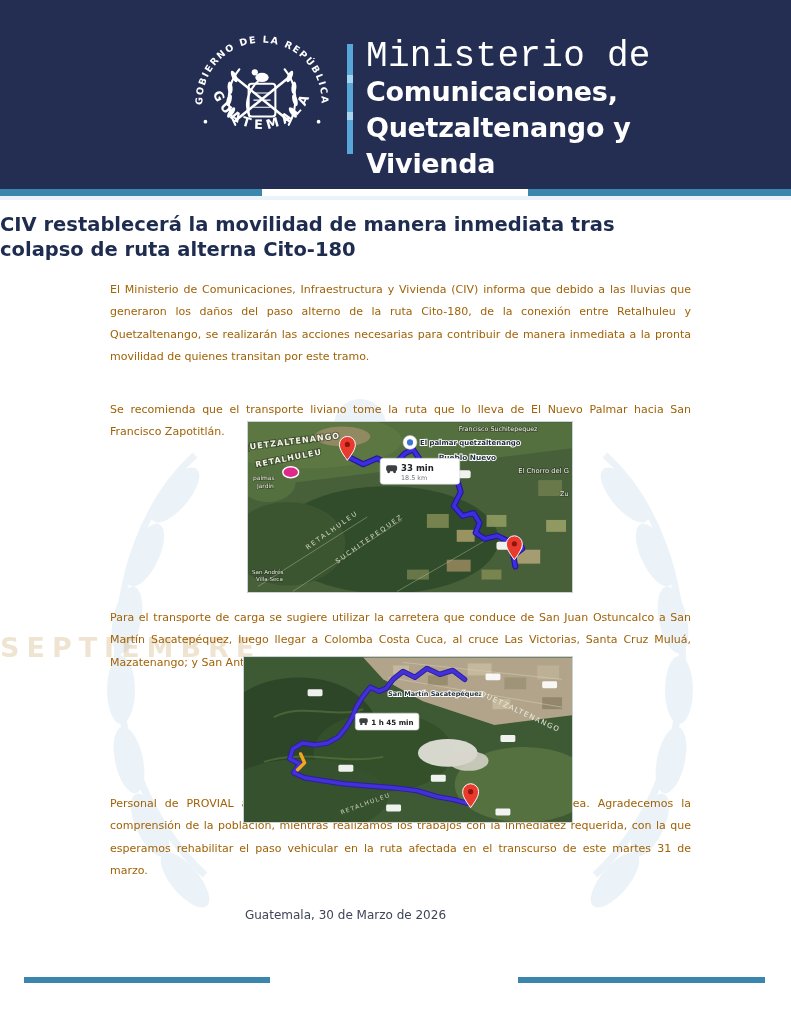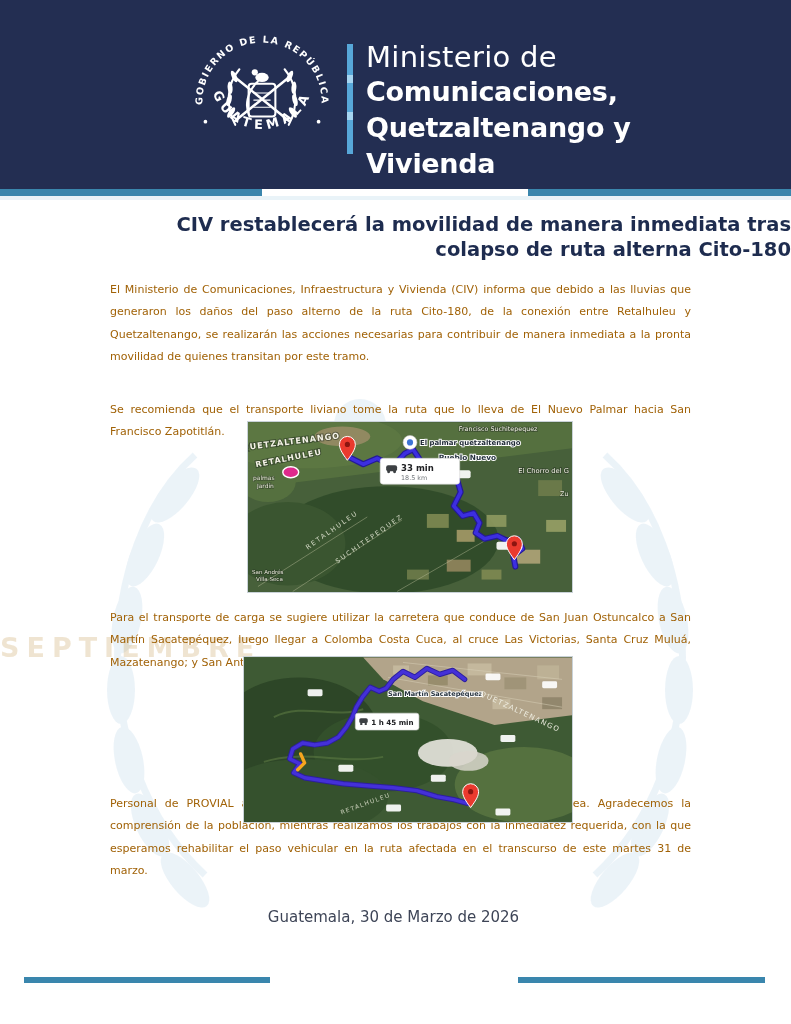--- a/index.html
+++ b/index.html
@@ -10,46 +10,46 @@
   }
   
   .header{position:absolute;left:0;top:0;width:791px;height:189px;background:#232e52;}
   .seal{position:absolute;left:190px;top:24px;width:144px;height:144px;}
   .divider{
     position:absolute;left:347px;top:44px;width:6px;height:110px;
     background:linear-gradient(180deg,#57a7d8 0%,#57a7d8 28%,#a6d5f0 28%,#a6d5f0 35%,
       #57a7d8 35%,#57a7d8 62%,#a6d5f0 62%,#a6d5f0 69%,#57a7d8 69%);
   }
   .wordmark{position:absolute;left:366px;top:40px;color:#ffffff;}
-  .wordmark .light{font-size:29px;font-weight:400;letter-spacing:.3px;line-height:34px;}
+  .wordmark .light{font-size:36px;font-weight:400;letter-spacing:.3px;line-height:34px;font-family:Liberation Mono, monospace;}
   .wordmark .bold{font-size:27px;font-weight:800;letter-spacing:-.3px;line-height:36px;}
   
   .stripe{position:absolute;top:189px;height:7px;background:#3a86ad;}
   .stripe.left{left:0;width:262px;}
   .stripe.right{left:528px;width:263px;}
   .stripe-pale{position:absolute;top:196px;left:0;width:791px;height:4px;background:#e9f3f8;}
   
   .watermark{position:absolute;left:55px;top:395px;width:690px;height:580px;opacity:.13;z-index:0;pointer-events:none;}
   .watermark-text{
     position:absolute;left:0;top:632px;width:791px;text-align:left;z-index:0;
     font-size:27px;font-weight:bold;letter-spacing:7px;color:#c9a25d;opacity:.28;pointer-events:none;
   }
   
   .title{
-    position:absolute;left:0;top:212px;width:791px;text-align:right;z-index:1;
+    position:absolute;left:0;top:212px;width:791px;text-align:left;z-index:1;
     color:#1e2c4f;font-size:19.5px;font-weight:bold;line-height:25px;
   }
   .para{
     position:absolute;left:110px;width:581px;z-index:1;
     color:#a16207;font-size:11px;line-height:22.3px;text-align:justify;
   }
   .p1{top:268px;} .p2{top:388px;} .p3{top:596px;} .p4{top:782px;}
   .dateline{
     position:absolute;left:0;top:908px;width:691px;text-align:center;z-index:1;
-    color:#3e4557;font-size:15px;margin-left:48px;
+    color:#3e4557;font-size:12px;
   }
   
   .map{position:absolute;z-index:1;border:1px solid #c9d2d8;box-sizing:border-box;background:#47603a;}
   .map1{left:247px;top:421px;width:326px;height:172px;}
   .map2{left:243px;top:656px;width:330px;height:167px;}
   .map svg{display:block;}
   
   .rule{position:absolute;top:977px;height:6px;background:#3a86ad;z-index:1;}
   .rule.left{left:24px;width:246px;}
   .rule.right{left:518px;width:247px;}

